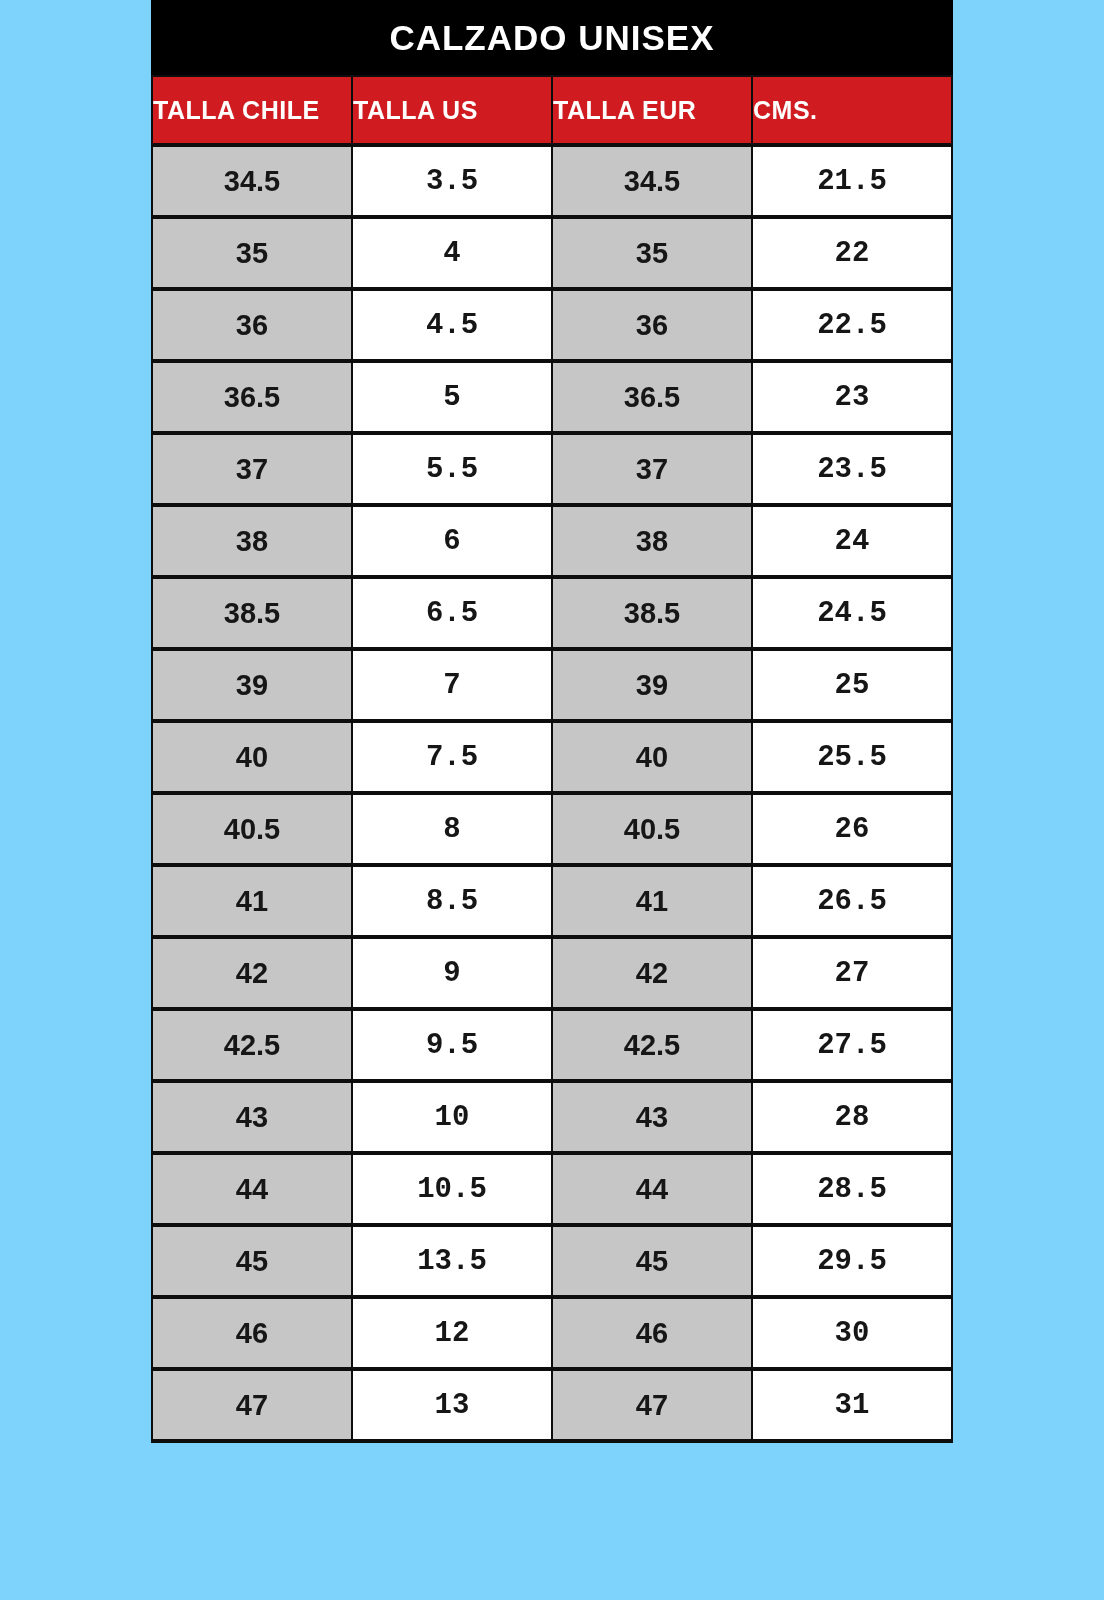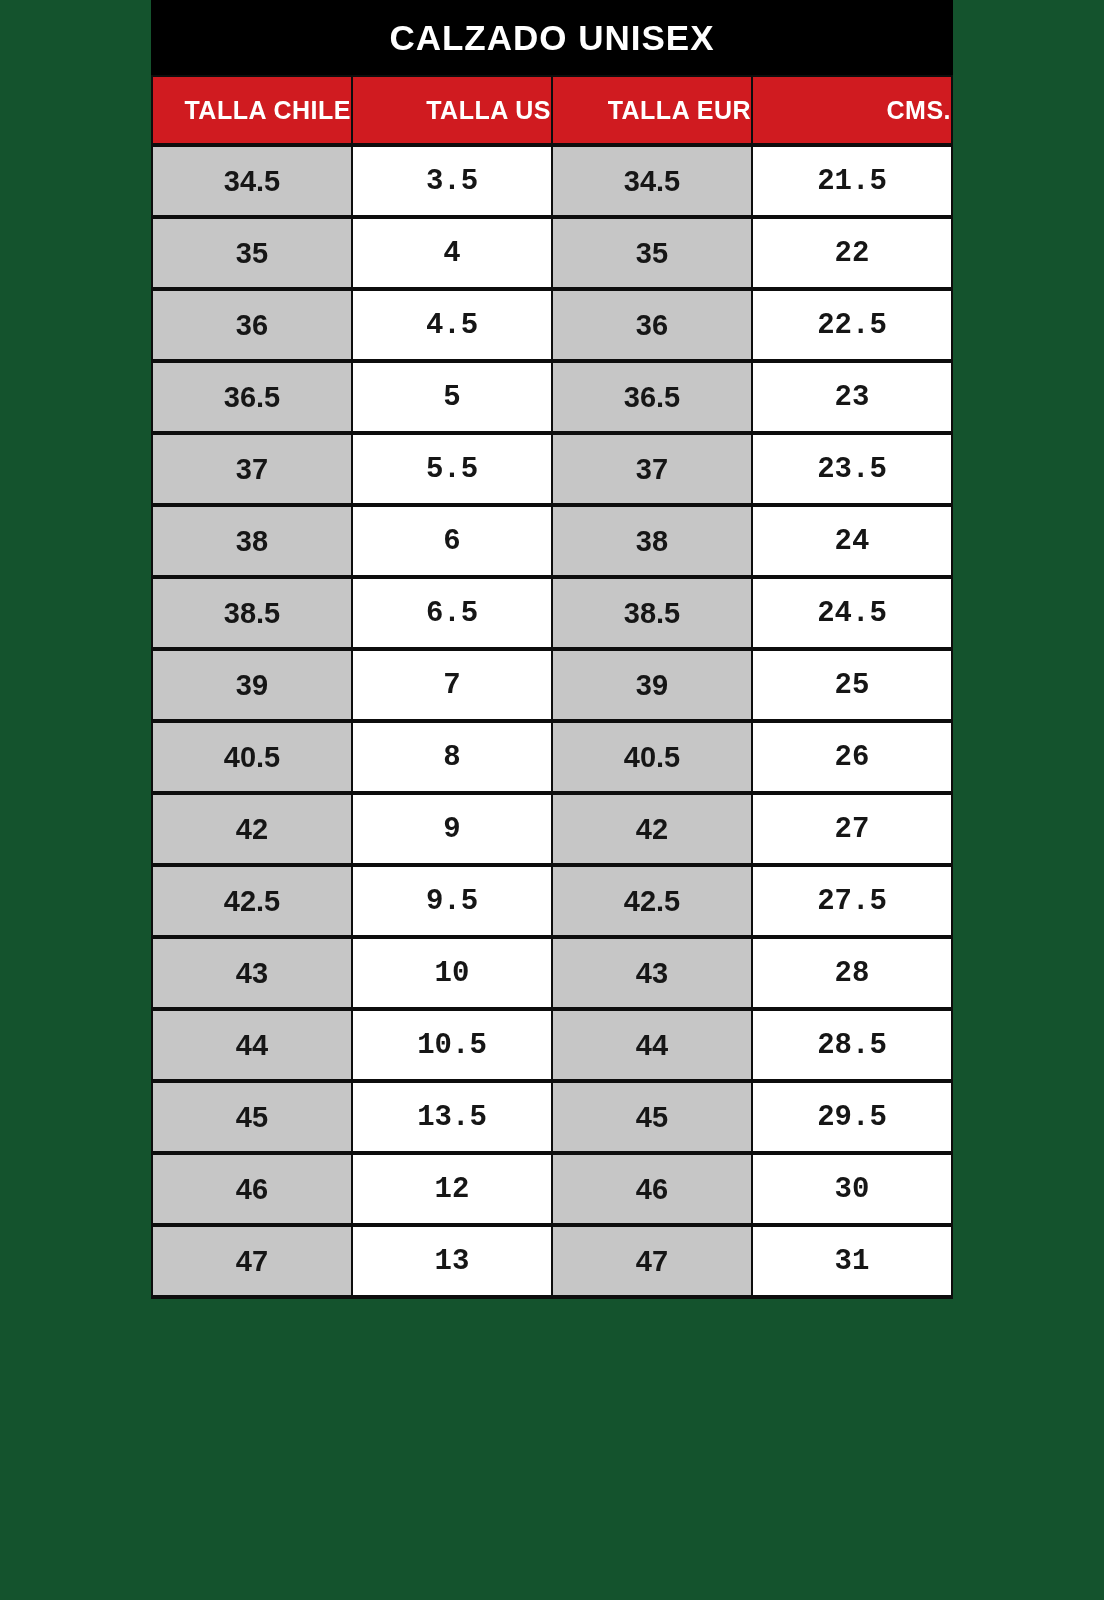--- a/index.html
+++ b/index.html
@@ -13,21 +13,21 @@
   }
   *{box-sizing:border-box;}
   html,body{margin:0;padding:0;}
   body{
     width:1104px;height:1600px;
     background:#ffffff;
     font-family:"Liberation Sans", sans-serif;
   }
   .page{
     width:1104px;height:1600px;
-    background:#14532d;
+    background:#7dd3fc;
     overflow:hidden;
   }
   .size-chart{
     width:802px;
     margin:0 auto;
   }
   .chart-title{
     height:75px;
     background:var(--black);
     color:var(--header_text);
@@ -46,21 +46,21 @@
   table.size-table th{
     background:var(--red);
     color:var(--header_text);
     font-size:25px;
     font-weight:700;
     letter-spacing:0.5px;
     height:69px;
     border:2px solid var(--border);
     border-top-width:2px;
     border-bottom-width:4px;
-    text-align:right;
+    text-align:left;
     vertical-align:middle;
     padding:0;
   }
   table.size-table td{
     height:72px;
     text-align:center;
     vertical-align:middle;
     font-size:29px;
     font-weight:700;
     color:var(--text);
@@ -137,28 +137,40 @@
     <td class="c-white">24.5</td>
   </tr>
 
   <tr>
     <td class="c-gray">39</td>
     <td class="c-white">7</td>
     <td class="c-gray">39</td>
     <td class="c-white">25</td>
   </tr>
 
+  <tr>
+    <td class="c-gray">40</td>
+    <td class="c-white">7.5</td>
+    <td class="c-gray">40</td>
+    <td class="c-white">25.5</td>
+  </tr>
 
   <tr>
     <td class="c-gray">40.5</td>
     <td class="c-white">8</td>
     <td class="c-gray">40.5</td>
     <td class="c-white">26</td>
   </tr>
 
+  <tr>
+    <td class="c-gray">41</td>
+    <td class="c-white">8.5</td>
+    <td class="c-gray">41</td>
+    <td class="c-white">26.5</td>
+  </tr>
 
   <tr>
     <td class="c-gray">42</td>
     <td class="c-white">9</td>
     <td class="c-gray">42</td>
     <td class="c-white">27</td>
   </tr>
 
   <tr>
     <td class="c-gray">42.5</td>

